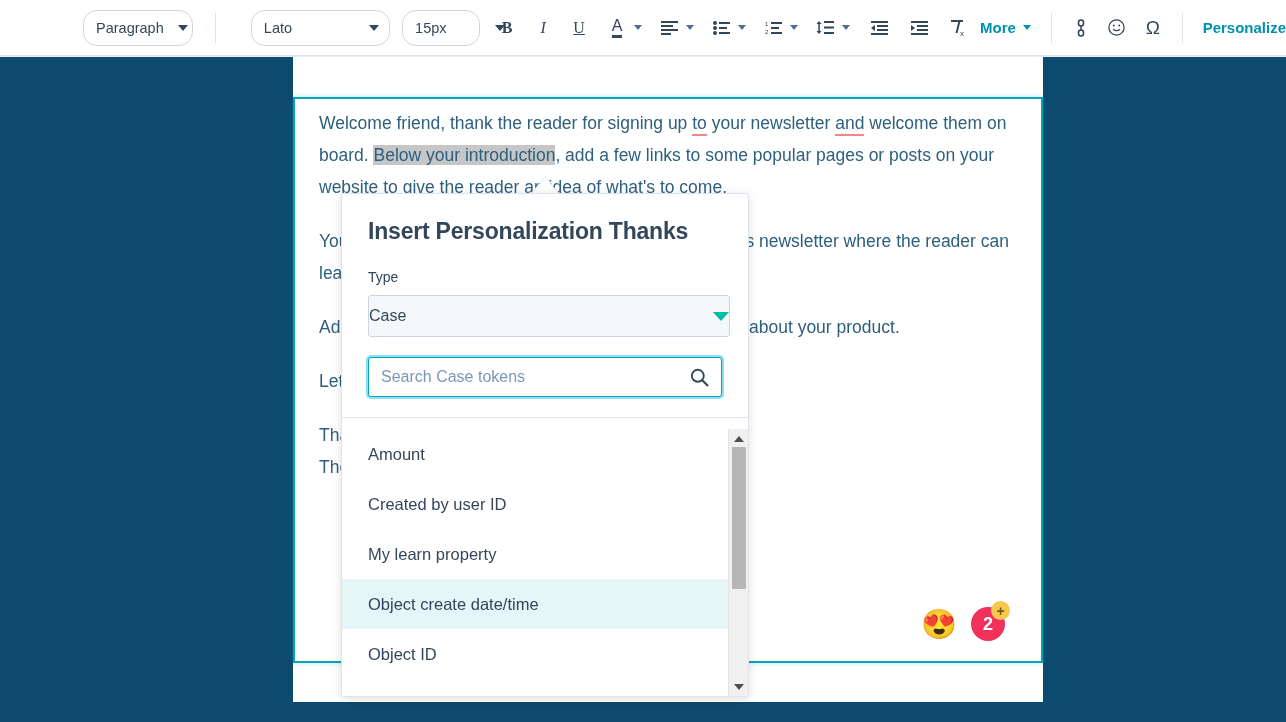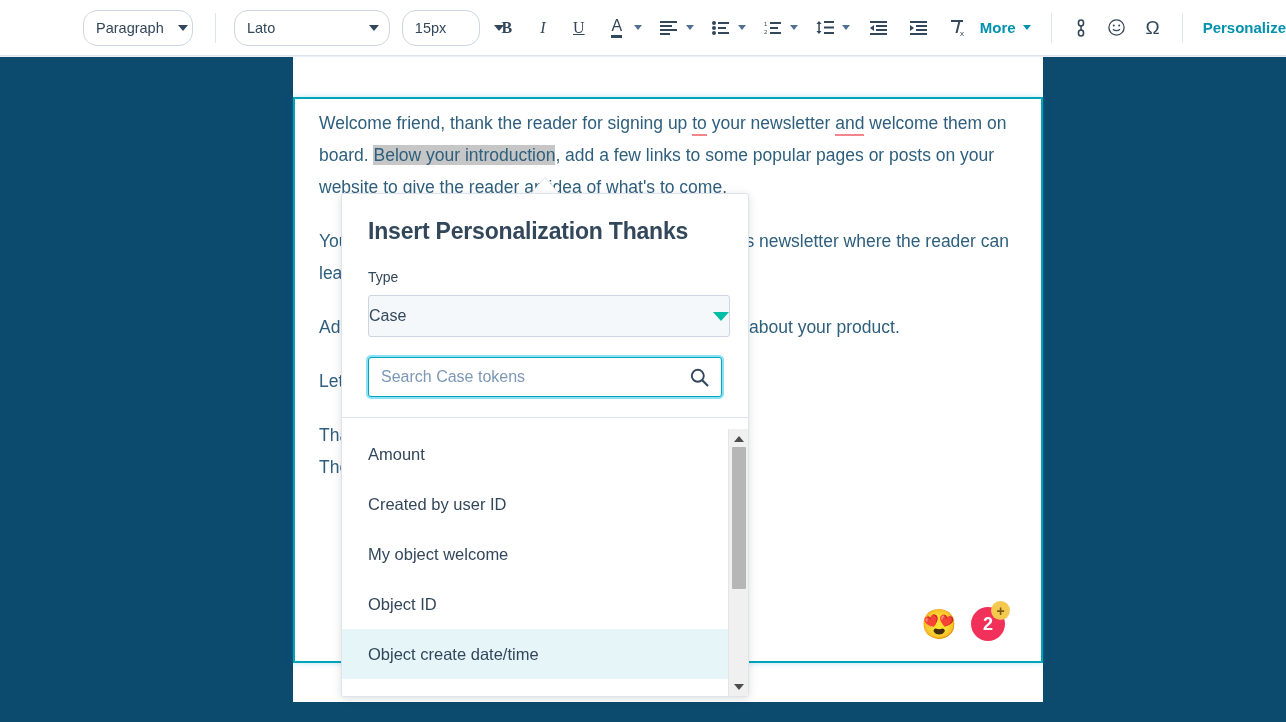--- a/index.html
+++ b/index.html
@@ -33,21 +33,21 @@
   }
   .tb-select .lbl { flex: 1 1 auto; white-space: nowrap; }
   .tb-select .caret {
     margin-left: 14px;
     width: 0; height: 0;
     border-left: 5px solid transparent;
     border-right: 5px solid transparent;
     border-top: 6px solid #33475b;
   }
   .sel-paragraph { width: 110px; }
-  .sel-font { width: 158px; margin-left: 18px; }
+  .sel-font { width: 158px; margin-left: 35px; }
   .sel-size { width: 78px; margin-left: 12px; gap: 34px; }
 
   .tb-div {
     width: 1px; height: 30px;
     background: #dfe3eb;
     margin: 0 11px;
   }
 
   .tb-btn {
     height: 34px; min-width: 26px;
@@ -460,27 +460,27 @@
   <div class="divider-line"></div>
 
   <div class="token-list">
     <div class="token-item">
         <span>Amount</span>
       </div>
     <div class="token-item">
         <span>Created by user ID</span>
       </div>
     <div class="token-item">
-        <span>My object welcome</span>
+        <span>My learn property</span>
+      </div>
+    <div class="token-item sel">
+        <span>Object create date/time</span>
       </div>
     <div class="token-item">
         <span>Object ID</span>
-      </div>
-    <div class="token-item sel">
-        <span>Object create date/time</span>
       </div>
     <div class="token-item">
         <span>Object last modified date/time</span>
       </div>
 
     <div class="list-scroll">
       <div class="sc-arrow up">
           <i></i>
         </div>
       <div class="sc-thumb"></div>

